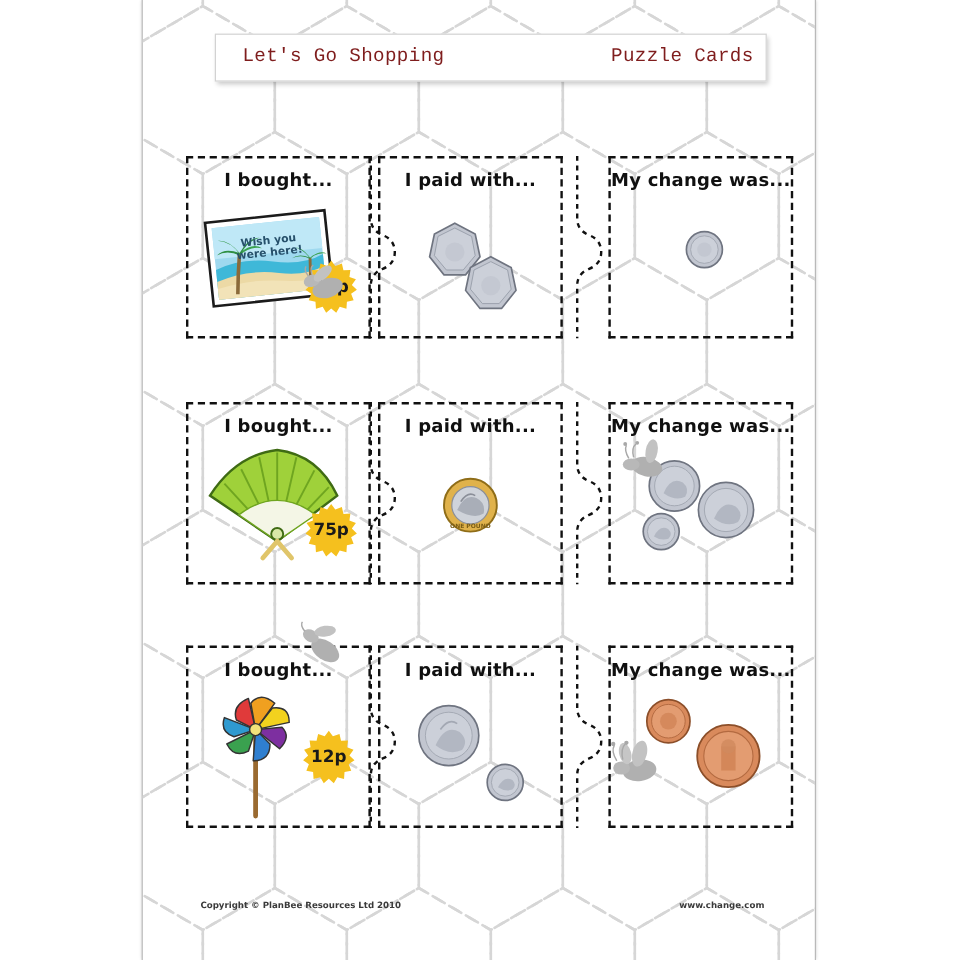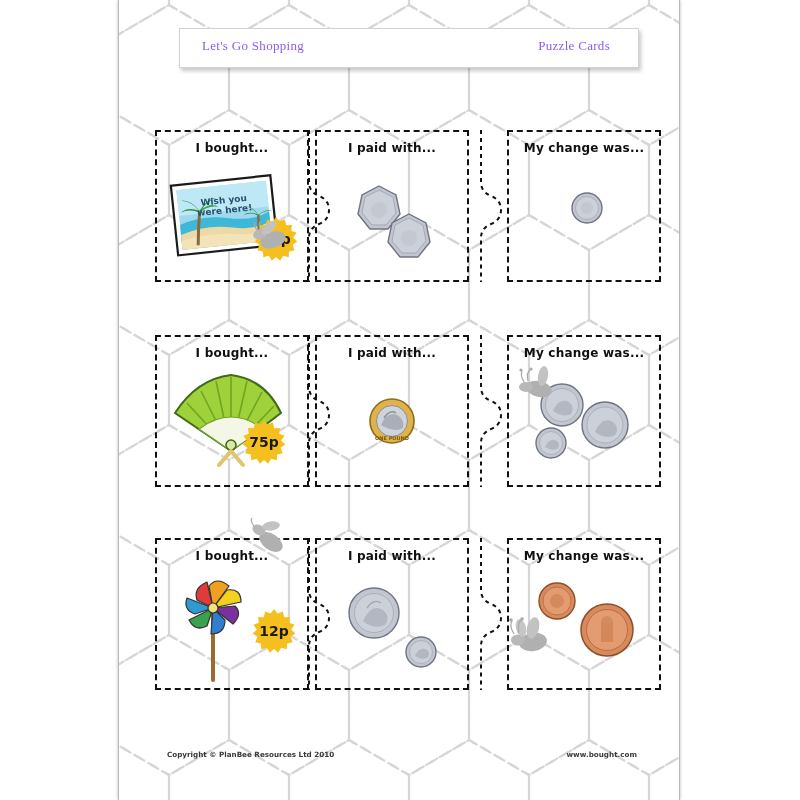--- a/index.html
+++ b/index.html
@@ -50,28 +50,28 @@
     height: 40px;
     background: #ffffff;
     border: 1px solid #d2d2d2;
     box-shadow: 2px 3px 4px rgba(0,0,0,0.22);
     box-sizing: border-box;
   }
   #title-bar .t-left,
   #title-bar .t-right {
     position: absolute;
     top: 9px;
-    font-family: Liberation Serif, serif;
-    font-size: 13px;
-    color: #8b5cf6;
+    font-family: Liberation Mono, monospace;
+    font-size: 16px;
+    color: #7f1d1d;
     letter-spacing: 0.3px;
     white-space: nowrap;
   }
   #title-bar .t-left  { left: 22px; }
-  #title-bar .t-right { right: 28px; }
+  #title-bar .t-right { right: 10px; }
 
   
   .card-row {
     position: absolute;
     left: 36px;
     width: 500px;
     height: 152px;
   }
   #row-0 { top: 130px; }
   #row-1 { top: 335px; }
@@ -91,21 +91,21 @@
   .card.c2 { left: 352px; }
 
   .card-label {
     position: absolute;
     top: 9px;
     left: 0;
     width: 100%;
     text-align: center;
     font-family: "DejaVu Sans", sans-serif;
     font-weight: bold;
-    font-size: 12px;
+    font-size: 15px;
     color: #101010;
     letter-spacing: 0.2px;
     white-space: nowrap;
   }
 
   .card-art {
     position: absolute;
     top: 26px;
     left: 0;
     width: 100%;
@@ -361,21 +361,21 @@
               <line x1="62" y1="78" x2="93" y2="19"></line>
               <line x1="62" y1="78" x2="105" y2="33"></line>
             </g>
             <path d="M62 78 L30 56 Q46 44 62 44 Q78 44 94 56 Z" fill="#f4f6e6" stroke="#6fa520" stroke-width="1.2"></path>
             <circle cx="62" cy="72" r="5" fill="#d9e8a8" stroke="#3f6b14" stroke-width="1.6"></circle>
             <path d="M62 78 L50 92" stroke="#e0c56a" stroke-width="4" stroke-linecap="round"></path>
             <path d="M62 78 L74 92" stroke="#e0c56a" stroke-width="4" stroke-linecap="round"></path>
           </g>
         </svg>
       </div>
-      <div class="price-badge" style="left:84px; top:82px;">
+      <div class="price-badge" style="left:96px; top:82px;">
         <svg viewBox="0 0 46 46" width="46" height="46" xmlns="http://www.w3.org/2000/svg">
           <path d="M23 1 L26.4 5.6 L31.9 3.6 L33.2 9.3 L39 9 L38.2 14.8 L43.6 16.8 L40.2 21.5
                    L44.4 25.5 L39.6 28.8 L41.7 34.2 L36.1 35.4 L35.7 41.2 L30.1 39.7 L27.2 44.7
                    L23 41 L18.8 44.7 L15.9 39.7 L10.3 41.2 L9.9 35.4 L4.3 34.2 L6.4 28.8
                    L1.6 25.5 L5.8 21.5 L2.4 16.8 L7.8 14.8 L7 9 L12.8 9.3 L14.1 3.6 L19.6 5.6 Z" fill="#f5c01e"></path>
         </svg>
         <div class="badge-text">75p</div>
       </div>
     </div>
 
@@ -521,16 +521,16 @@
     <svg class="jigsaw j0" viewBox="0 0 40 152" xmlns="http://www.w3.org/2000/svg">
       <path d="M10 0 L10 52 Q10 62 20 66 Q30 70 30 80 Q30 90 20 94 Q10 98 10 108 L10 152" fill="none" stroke="#111111" stroke-width="2" stroke-dasharray="4 4"></path>
     </svg>
     <svg class="jigsaw j1" viewBox="0 0 40 152" xmlns="http://www.w3.org/2000/svg">
       <path d="M10 0 L10 52 Q10 62 20 66 Q30 70 30 80 Q30 90 20 94 Q10 98 10 108 L10 152" fill="none" stroke="#111111" stroke-width="2" stroke-dasharray="4 4"></path>
     </svg>
   </div>
 
   <div id="footer">
     <div class="f-left">Copyright © PlanBee Resources Ltd 2010</div>
-    <div class="f-right">www.bought.com</div>
+    <div class="f-right">www.change.com</div>
   </div>
 
 </div>
 
 </body></html>

